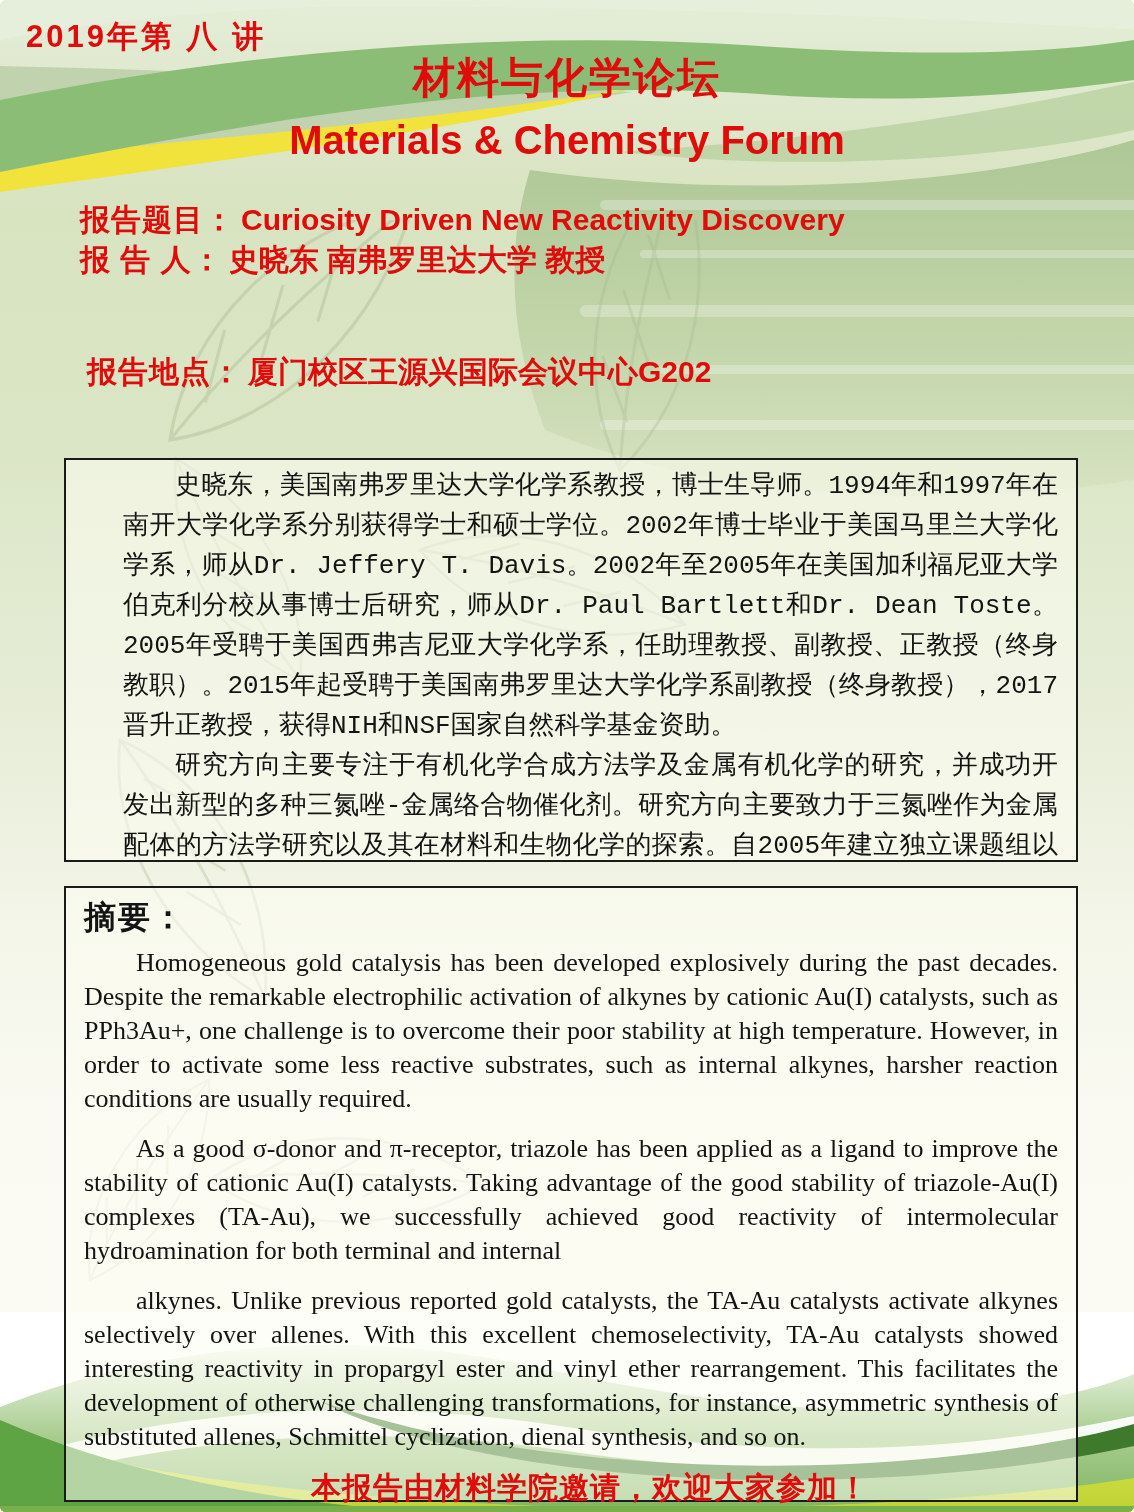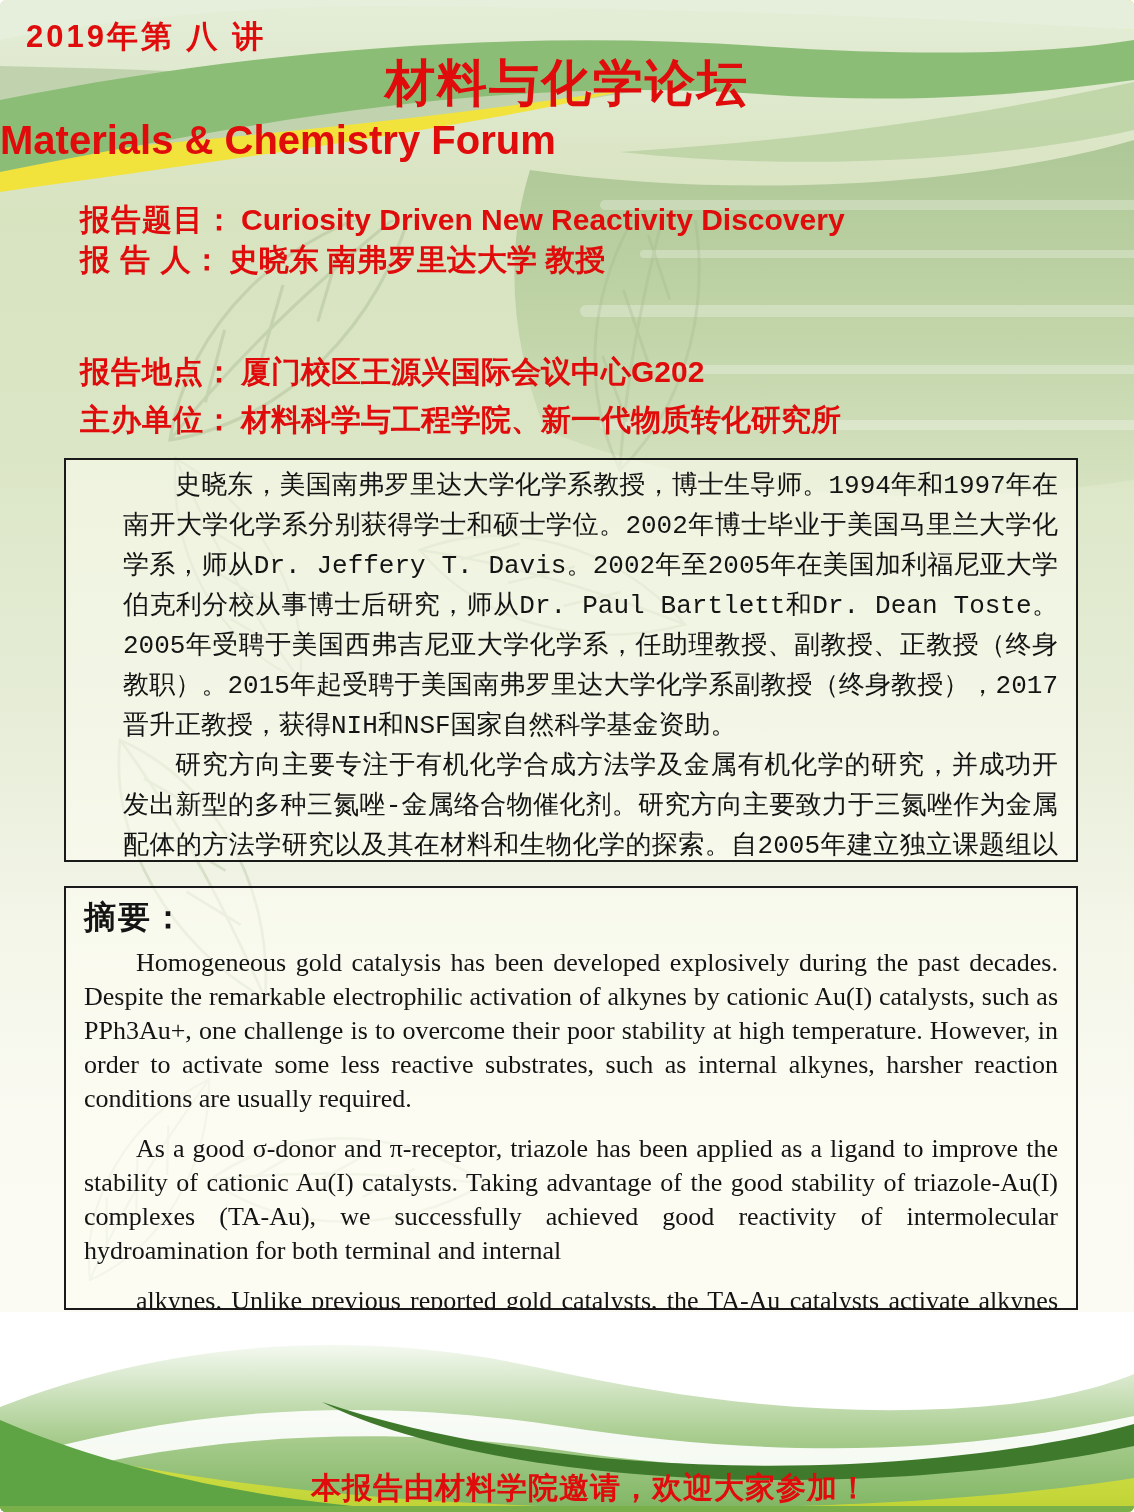--- a/index.html
+++ b/index.html
@@ -27,41 +27,41 @@
       #fcfcf6 100%);
     border-radius:6px;
   }
   svg.bg{position:absolute;left:0;display:block;pointer-events:none;}
   #header-art{top:0;}
   #leaf-art{top:220px;}
   #footer-art{bottom:0;}
 
   .txt{position:absolute;white-space:nowrap;}
   .issue{left:26px;top:16px;font-size:31px;font-weight:bold;color:var(--accent-red);letter-spacing:3px;}
-  .title-zh{left:0;width:1134px;top:50px;text-align:center;font-size:50px;font-weight:bold;color:var(--accent-red);letter-spacing:2px;}
-  .title-en{left:0;width:1134px;top:118px;font-size:40px;font-weight:bold;color:var(--accent-red);}
+  .title-zh{left:0;width:1134px;top:50px;text-align:center;font-size:42px;font-weight:bold;color:var(--accent-red);letter-spacing:2px;}
+  .title-en{left:0;width:1134px;top:118px;text-align:center;font-size:40px;font-weight:bold;color:var(--accent-red);}
 
   .info-line{position:absolute;left:80px;font-size:30px;font-weight:bold;color:var(--accent-red);white-space:nowrap;}
   .info-line .label{letter-spacing:1px;}
   .info-line .value{margin-left:6px;}
   .v-serif{font-family:"Liberation Serif",serif;}
   #line-topic{top:200px;}
   #line-speaker{top:240px;}
   #line-time{top:305px;}
-  #line-venue{top:352px;}
+  #line-venue{top:352px;margin-left:7px;}
   #line-organizer{top:400px;}
 
   .box{
     position:absolute;left:64px;width:1014px;box-sizing:border-box;
     border:2px solid var(--box-border);
     background:rgba(253,253,242,0.55);
     padding:6px 18px 4px 18px;overflow:hidden;
   }
   #bio-box{top:458px;height:404px;}
-  #abstract-box{top:886px;height:424px;}
+  #abstract-box{top:886px;height:616px;}
   .box h2{margin:2px 0 6px 0;font-size:32px;font-weight:bold;color:var(--body-text);
     font-family:"Liberation Sans",sans-serif;letter-spacing:2px;}
   .box p{margin:0;color:var(--body-text);text-align:justify;text-indent:2em;}
   #bio-box p{font-size:26px;line-height:40px;font-family:Liberation Mono, monospace;margin-left:39px;}
   #abstract-box p{font-size:26px;line-height:34px;font-family:"Liberation Serif",serif;}
   #abstract-box p + p{margin-top:16px;}
 
   .invite{left:0;width:1134px;top:1468px;text-align:center;font-size:30px;font-weight:bold;color:var(--accent-red);letter-spacing:1px;padding-left:23px;}
 </style>
 </head>
@@ -150,23 +150,20 @@
 
   <div class="info-line" id="line-topic">
     <span class="label">报告题目：</span><span class="value">Curiosity Driven New Reactivity Discovery</span>
   </div>
   <div class="info-line" id="line-speaker">
     <span class="label">报 告 人：</span><span class="value">史晓东 南弗罗里达大学 教授</span>
   </div>
   <div class="info-line" id="line-venue">
     <span class="label">报告地点：</span><span class="value">厦门校区王源兴国际会议中心G202</span>
   </div>
-  <div class="info-line" id="line-organizer">
-    <span class="label">主办单位：</span><span class="value">材料科学与工程学院、新一代物质转化研究所</span>
-  </div>
 
   <div class="box" id="bio-box">
     <p>史晓东，美国南弗罗里达大学化学系教授，博士生导师。1994年和1997年在南开大学化学系分别获得学士和硕士学位。2002年博士毕业于美国马里兰大学化学系，师从Dr. Jeffery T. Davis。2002年至2005年在美国加利福尼亚大学伯克利分校从事博士后研究，师从Dr. Paul Bartlett和Dr. Dean Toste。2005年受聘于美国西弗吉尼亚大学化学系，任助理教授、副教授、正教授（终身教职）。2015年起受聘于美国南弗罗里达大学化学系副教授（终身教授），2017晋升正教授，获得NIH和NSF国家自然科学基金资助。</p>
     <p>研究方向主要专注于有机化学合成方法学及金属有机化学的研究，并成功开发出新型的多种三氮唑-金属络合物催化剂。研究方向主要致力于三氮唑作为金属配体的方法学研究以及其在材料和生物化学的探索。自2005年建立独立课题组以来，已在J.Am. Chem. Soc.，Angew.Chem. Int. Ed.，Chem. Sci.等学术期刊发表SCI论文105篇。</p>
   </div>
 
   <div class="box" id="abstract-box">
     <h2>摘要：</h2>
     <p>Homogeneous gold catalysis has been developed explosively during the past decades. Despite the remarkable electrophilic activation of alkynes by cationic Au(I) catalysts, such as PPh3Au+, one challenge is to overcome their poor stability at high temperature. However, in order to activate some less reactive substrates, such as internal alkynes, harsher reaction conditions are usually required.</p>
     <p>As a good σ-donor and π-receptor, triazole has been applied as a ligand to improve the stability of cationic Au(I) catalysts. Taking advantage of the good stability of triazole-Au(I) complexes (TA-Au), we successfully achieved good reactivity of intermolecular hydroamination for both terminal and internal</p>

